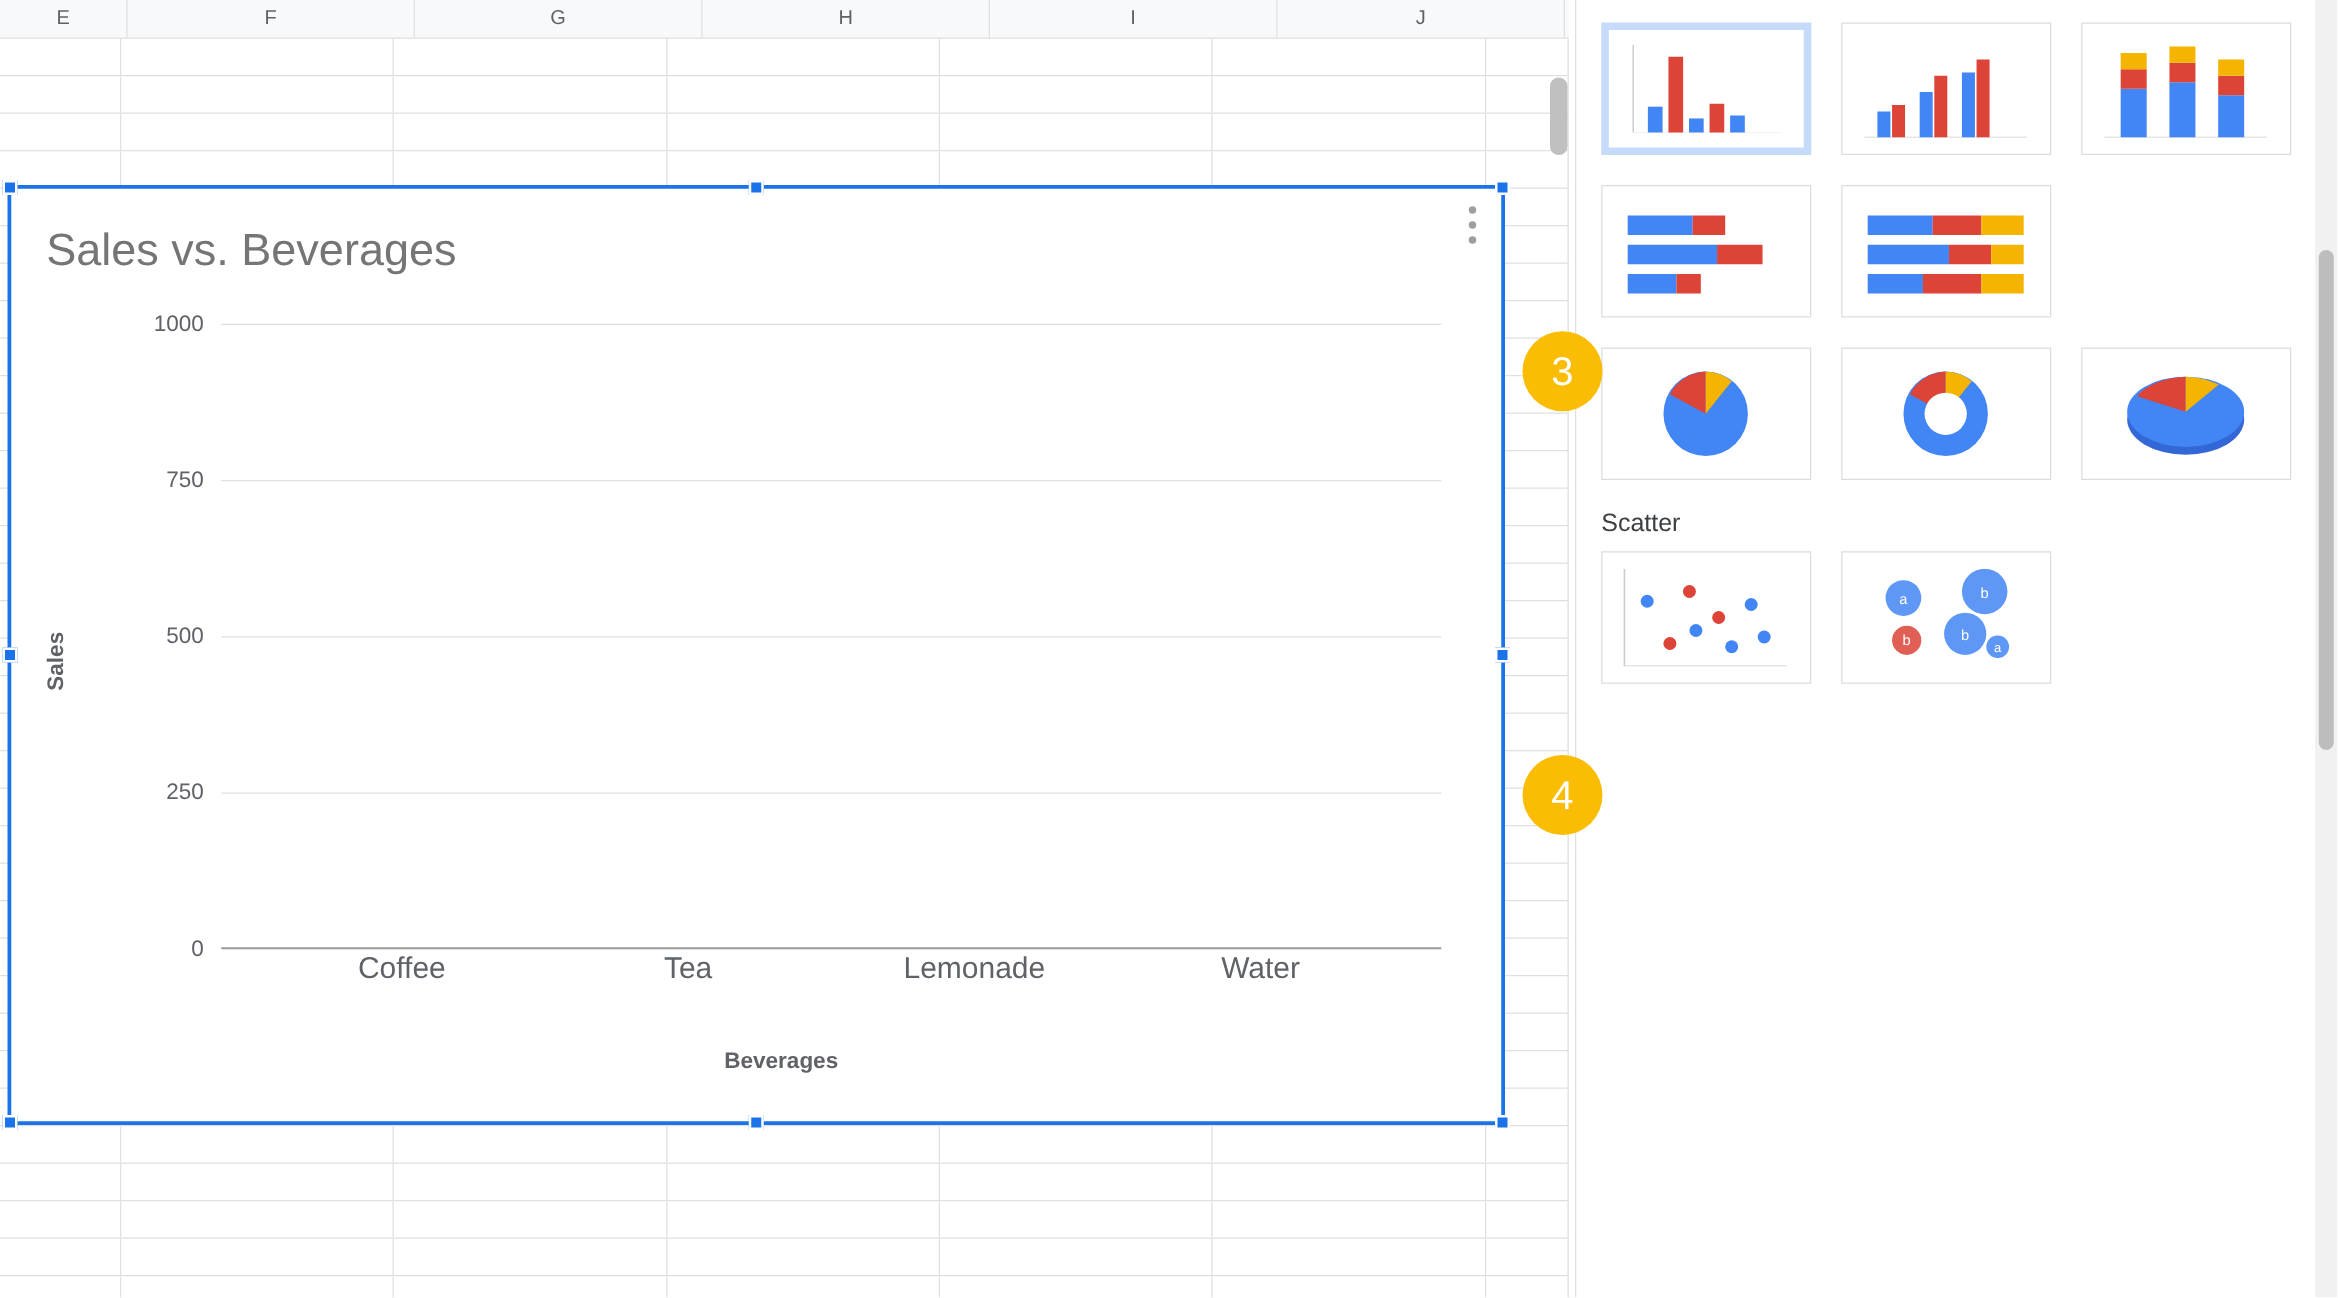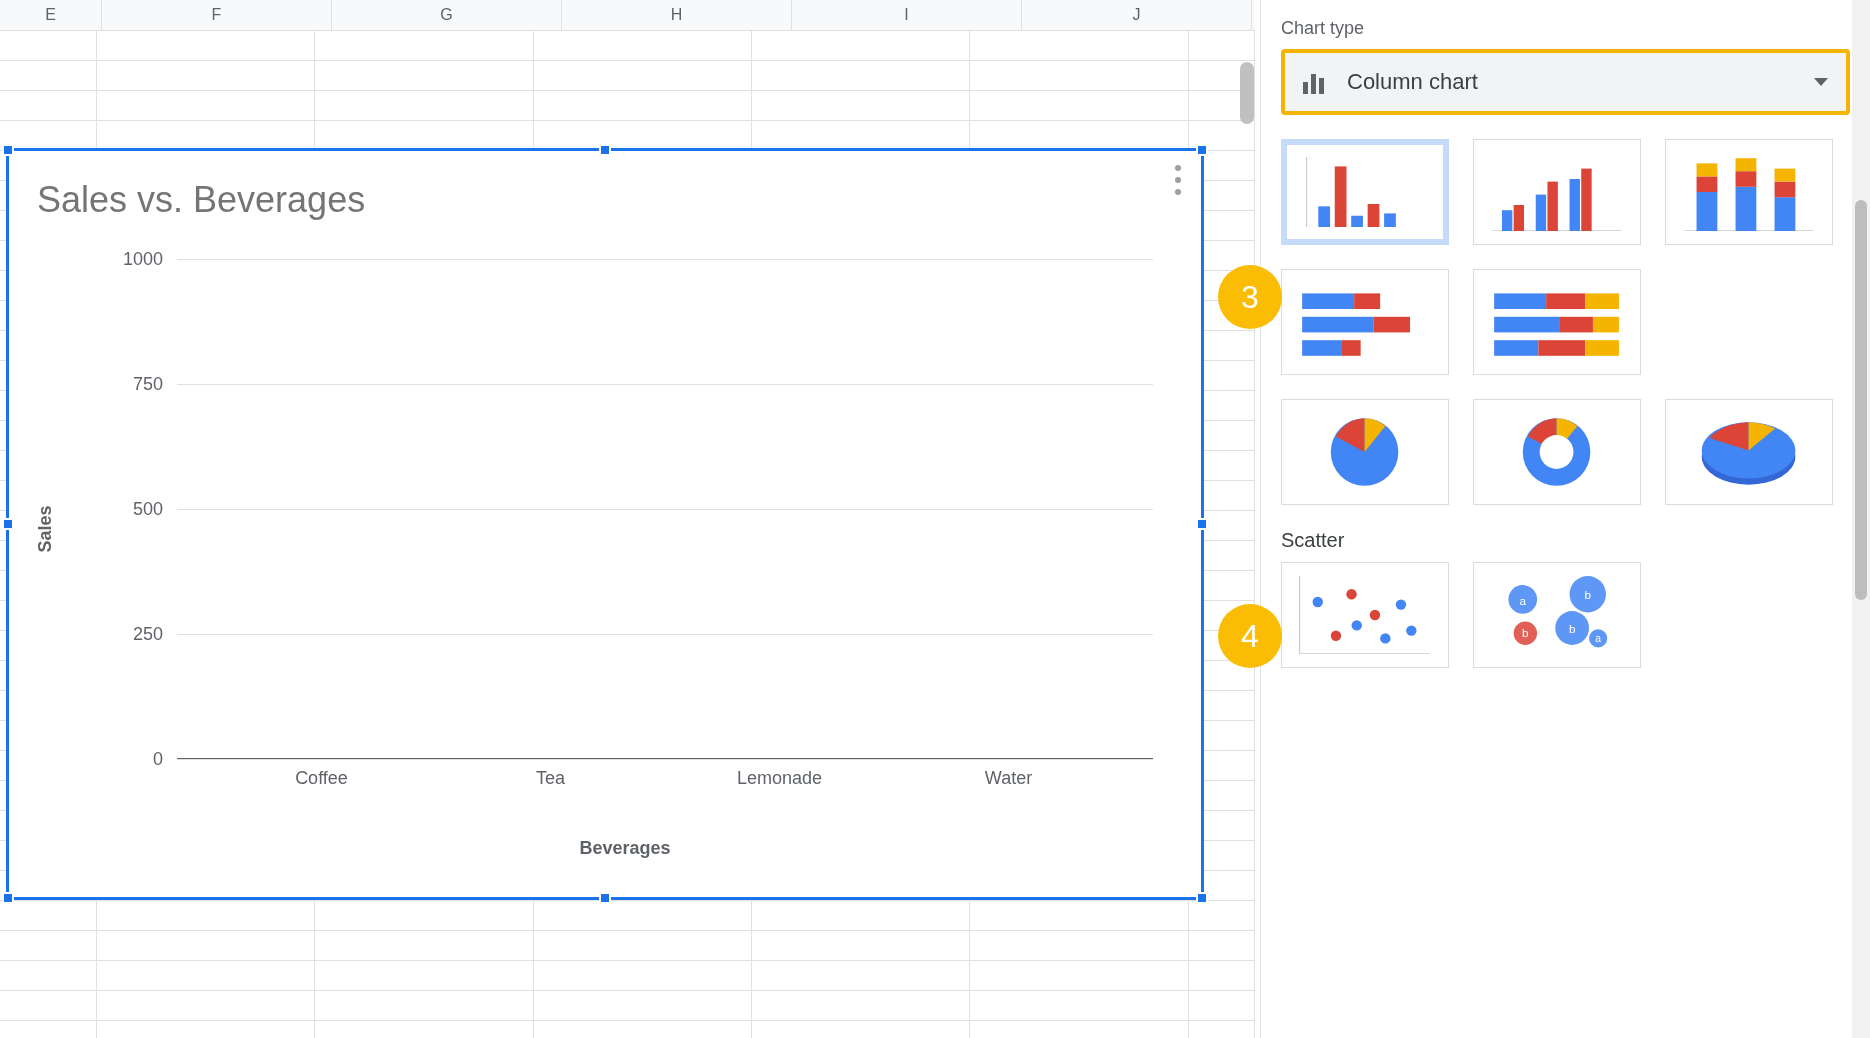--- a/index.html
+++ b/index.html
@@ -145,21 +145,21 @@
   align-items: center;
   max-width: 24%;
 }
 .bar {
   width: 75%;
   background: #3b78e7;
 }
 .x-tick-label {
   position: absolute;
   bottom: -30px;
-  font-size: 18px;
+  font-size: 24px;
   color: #5f6368;
   transform: translateX(-50%);
   white-space: nowrap;
 }
 
 .side-panel {
   position: absolute;
   left: 1260px; top: 0;
   width: 610px;
   height: 1038px;
@@ -679,31 +679,21 @@
 
         <div class="x-axis-label">Beverages</div>
       </div>
     </div>
   </div>
 </div>
 
 <div class="side-panel">
 
   <div class="panel-body">
-    <div class="section-label">Chart type</div>
-
-    <div class="dropdown">
-      <div class="dd-icon">
-        <span style="height:12px"></span>
-          <span style="height:20px"></span>
-          <span style="height:16px"></span>
-      </div>
-      <div class="dd-text">Column chart</div>
-      <div class="dd-arrow"></div>
-    </div>
+
 
     <div class="thumb-grid">
       <div class="thumb selected">
         <svg viewBox="0 0 100 60">
             <line x1="0" y1="60" x2="100" y2="60" stroke="#ccc"></line>
             <line x1="0" y1="0" x2="0" y2="60" stroke="#ccc"></line>
             <rect x="10" y="42" width="10" height="18" fill="#4285f4"></rect>
             <rect x="24" y="8" width="10" height="52" fill="#db4437"></rect>
             <rect x="38" y="50" width="10" height="10" fill="#4285f4"></rect>
             <rect x="52" y="40" width="10" height="20" fill="#db4437"></rect>

